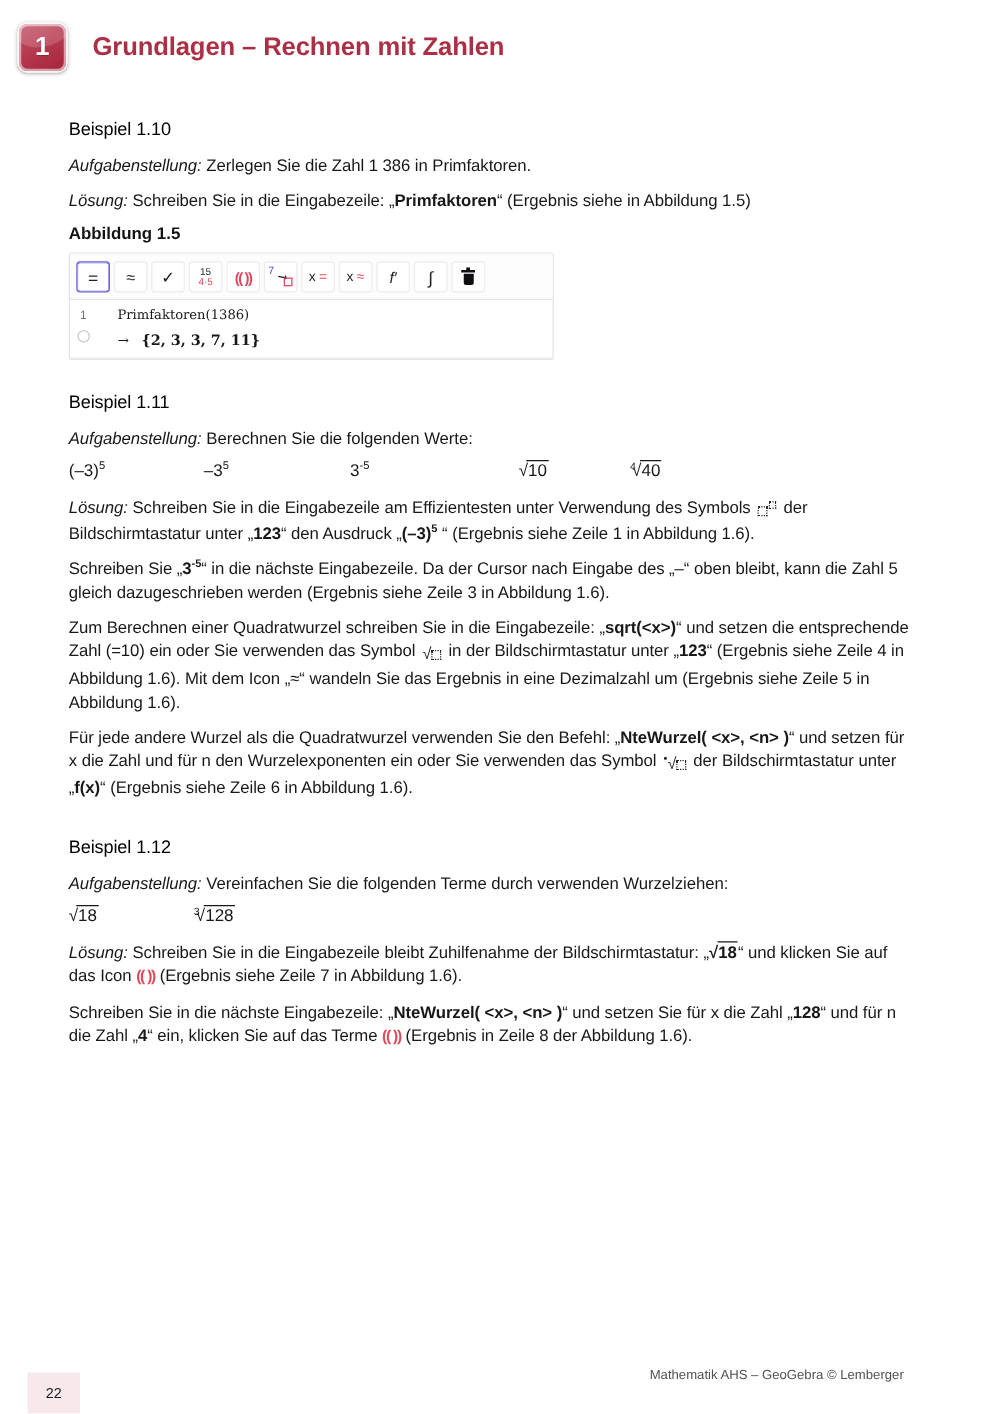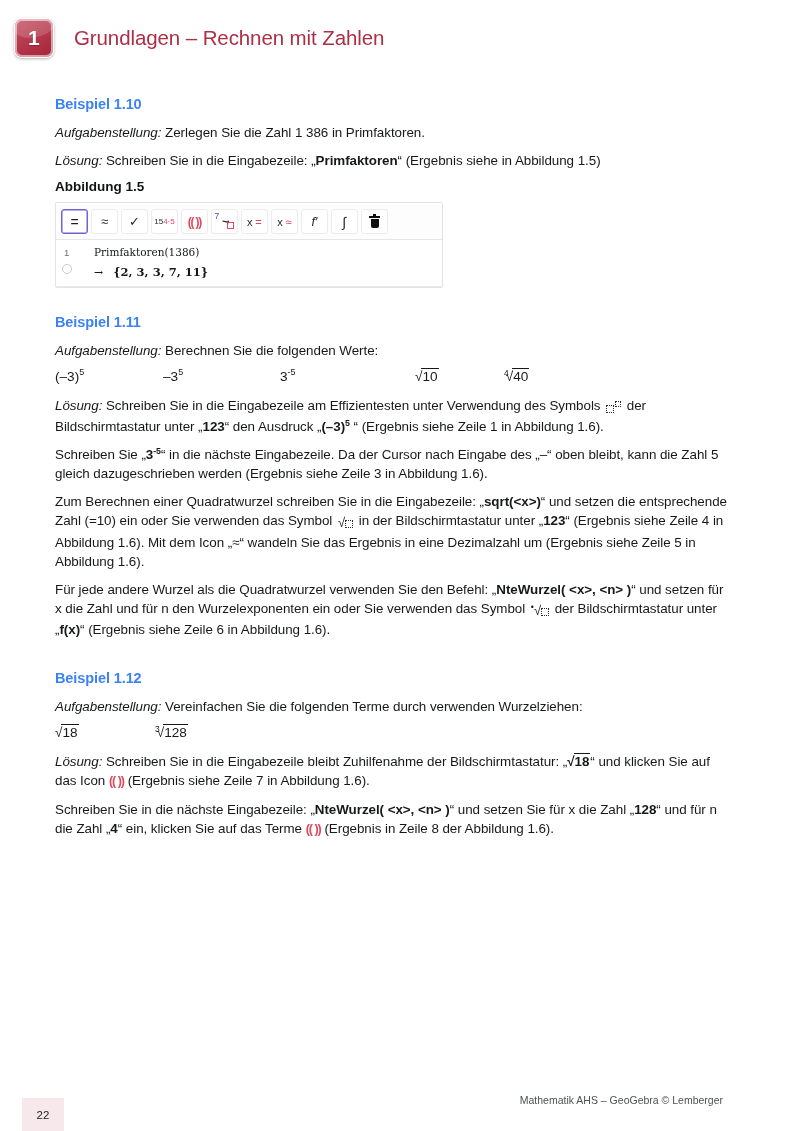--- a/index.html
+++ b/index.html
@@ -48,37 +48,37 @@
     color: #ffffff;
     font-size: 21px; font-weight: bold;
     letter-spacing: .5px;
     z-index: 2;
     text-shadow: 0 1px 1px rgba(0,0,0,.25);
   }
   .chapter-title {
     position: absolute;
     left: 74px; top: 16px;
     font-size: 20.5px;
-    font-weight: normal;
+    font-weight: bold;
     color: #ad2f46;
     letter-spacing: -.1px;
     white-space: nowrap;
   }
 
   
   .content {
     position: absolute;
     left: 55px; top: 96px;
     width: 672px;
   }
   h2.example-heading {
     margin: 0 0 11px 0;
     font-size: 14.5px;
-    font-weight: bold;
-    color: #3b82f6;
+    font-weight: normal;
+    color: #000000;
     letter-spacing: -.1px;
   }
   h3.figure-heading {
     margin: 0 0 8px 0;
     font-size: 13.5px;
     font-weight: bold;
     color: #111315;
   }
   p.body {
     margin: 0 0 9px 0;
@@ -179,21 +179,21 @@
     position: relative;
   }
   .tb-btn.selected {
     border: 1.6px solid #6c63d8;
     box-shadow: 0 0 0 .5px #6c63d8 inset;
   }
   .tb-btn .eq { font-size: 14px; font-weight: 500; }
   .tb-btn .ap { font-size: 13px; }
   .tb-btn .chk { font-size: 13px; }
   .frac-ic {
-    display: flex; flex-direction: row; align-items: center;
+    display: flex; flex-direction: column; align-items: center;
     line-height: 1;
     font-size: 8px;
   }
   .frac-ic .top { color: #1f2124; }
   .frac-ic .bot { color: #e0485c; }
   .par-ic { color: #e0485c; font-size: 12px; font-weight: bold; letter-spacing: -1.2px; }
   .subst-ic { position: relative; width: 22px; height: 19px; }
   .subst-ic .seven { position: absolute; left: 1px; top: -1px; font-size: 8.5px; color: #4a4fbf; }
   .subst-ic .arrow { position: absolute; left: 8px; top: 4px; font-size: 10px; color: #15171a; transform: rotate(12deg); }
   .subst-ic .sq { position: absolute; left: 13px; top: 10px; width: 7px; height: 7px; border: 1px solid #e0485c; }

